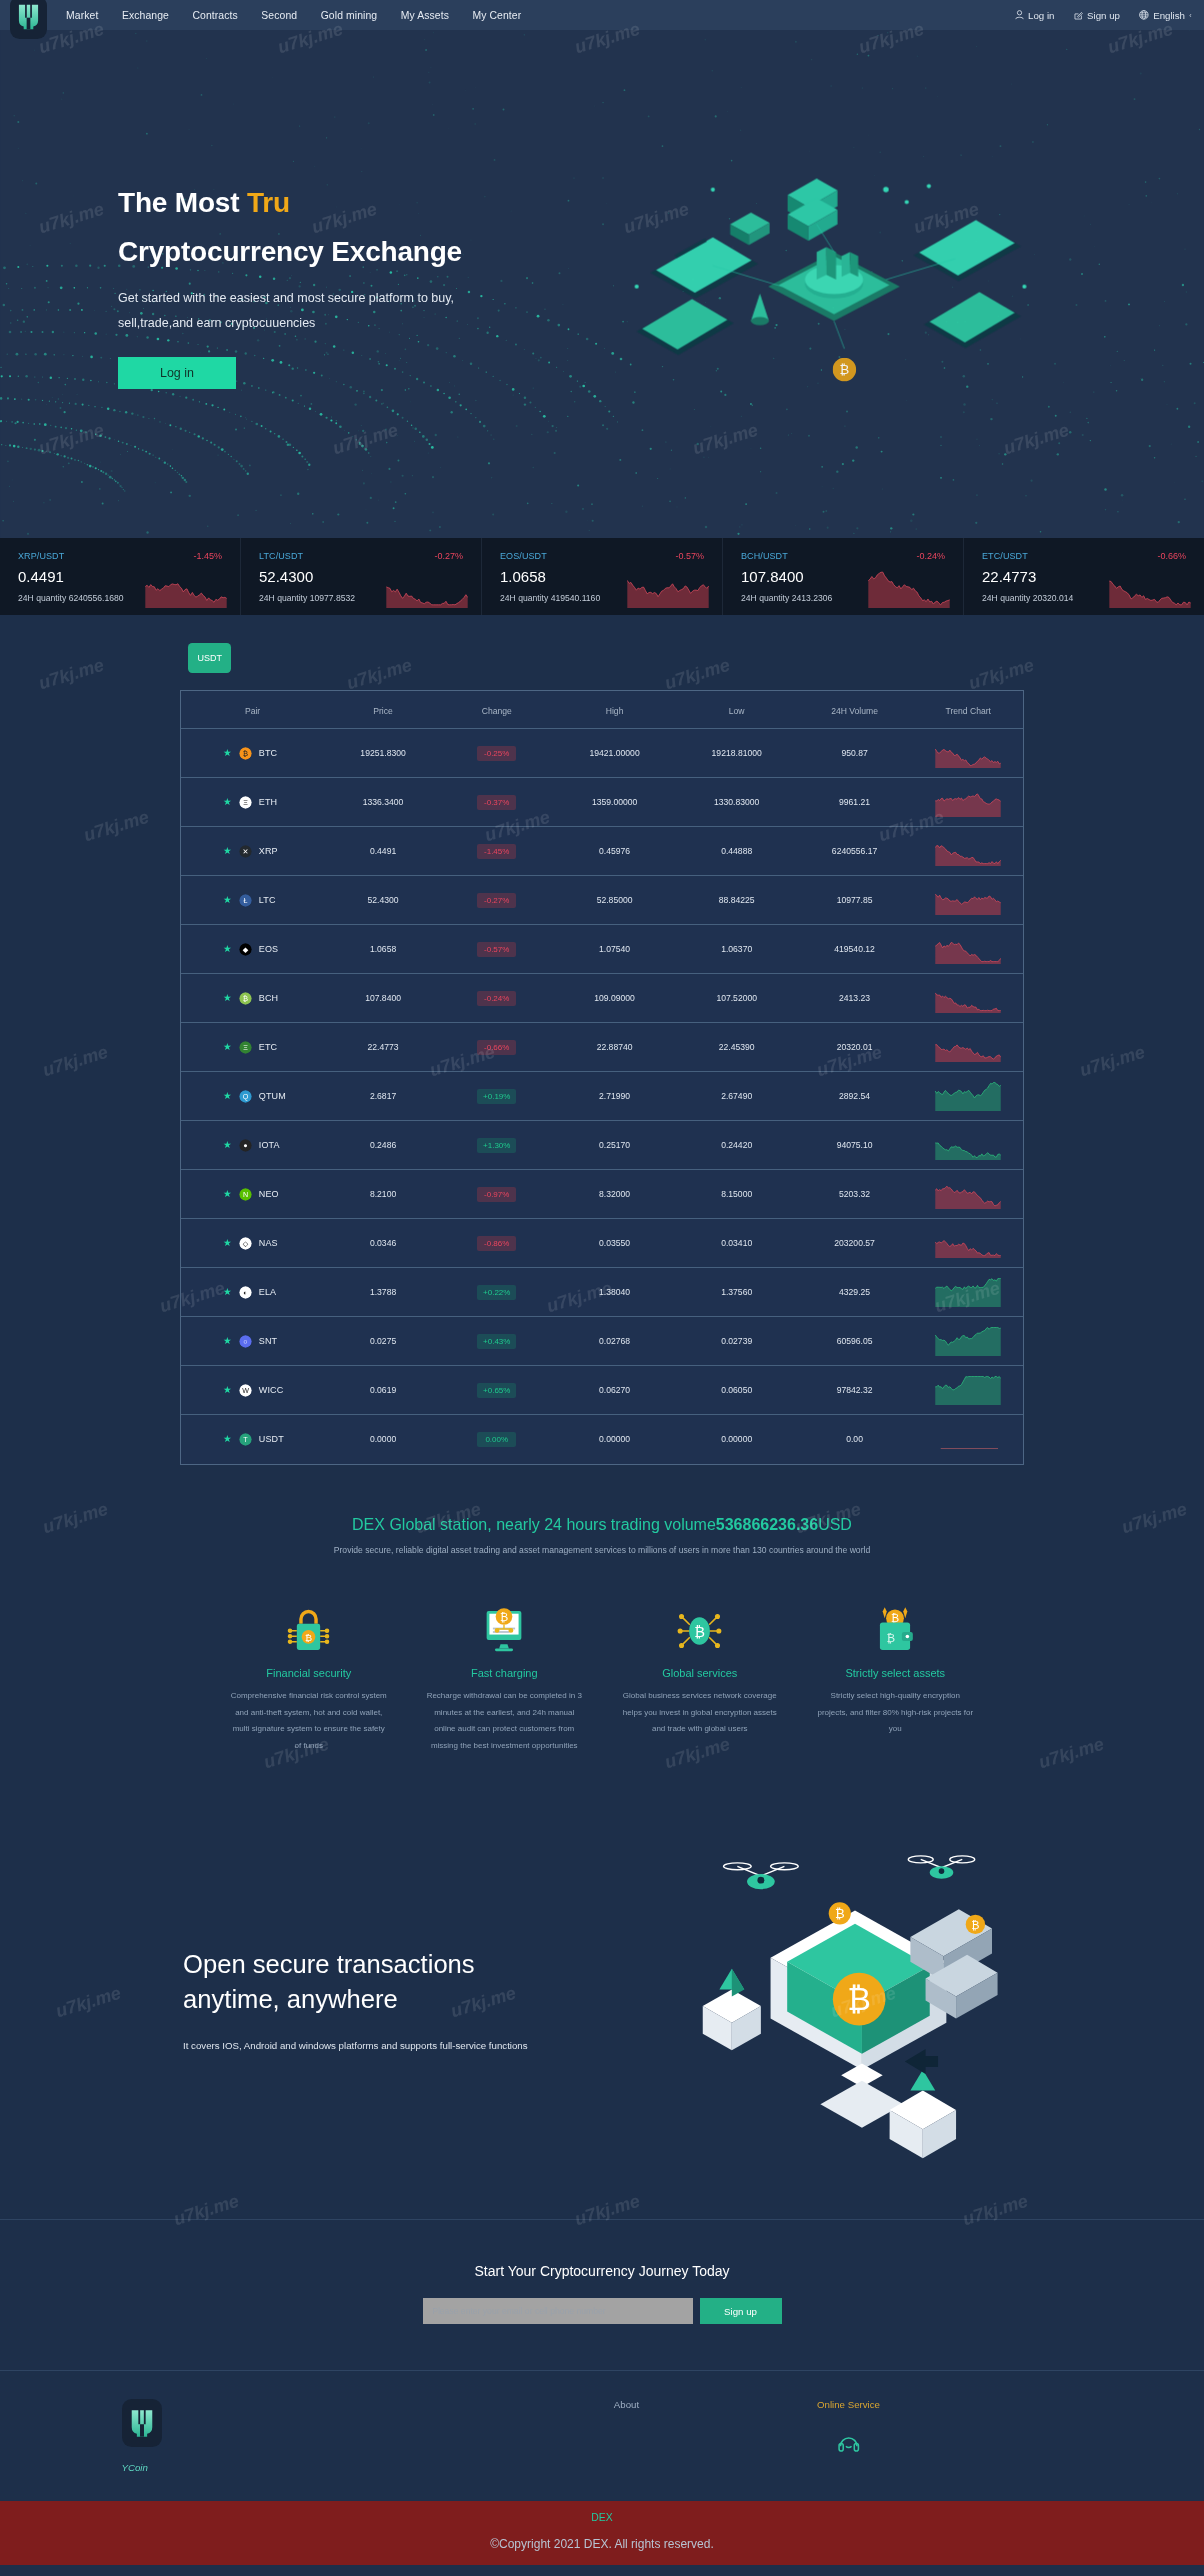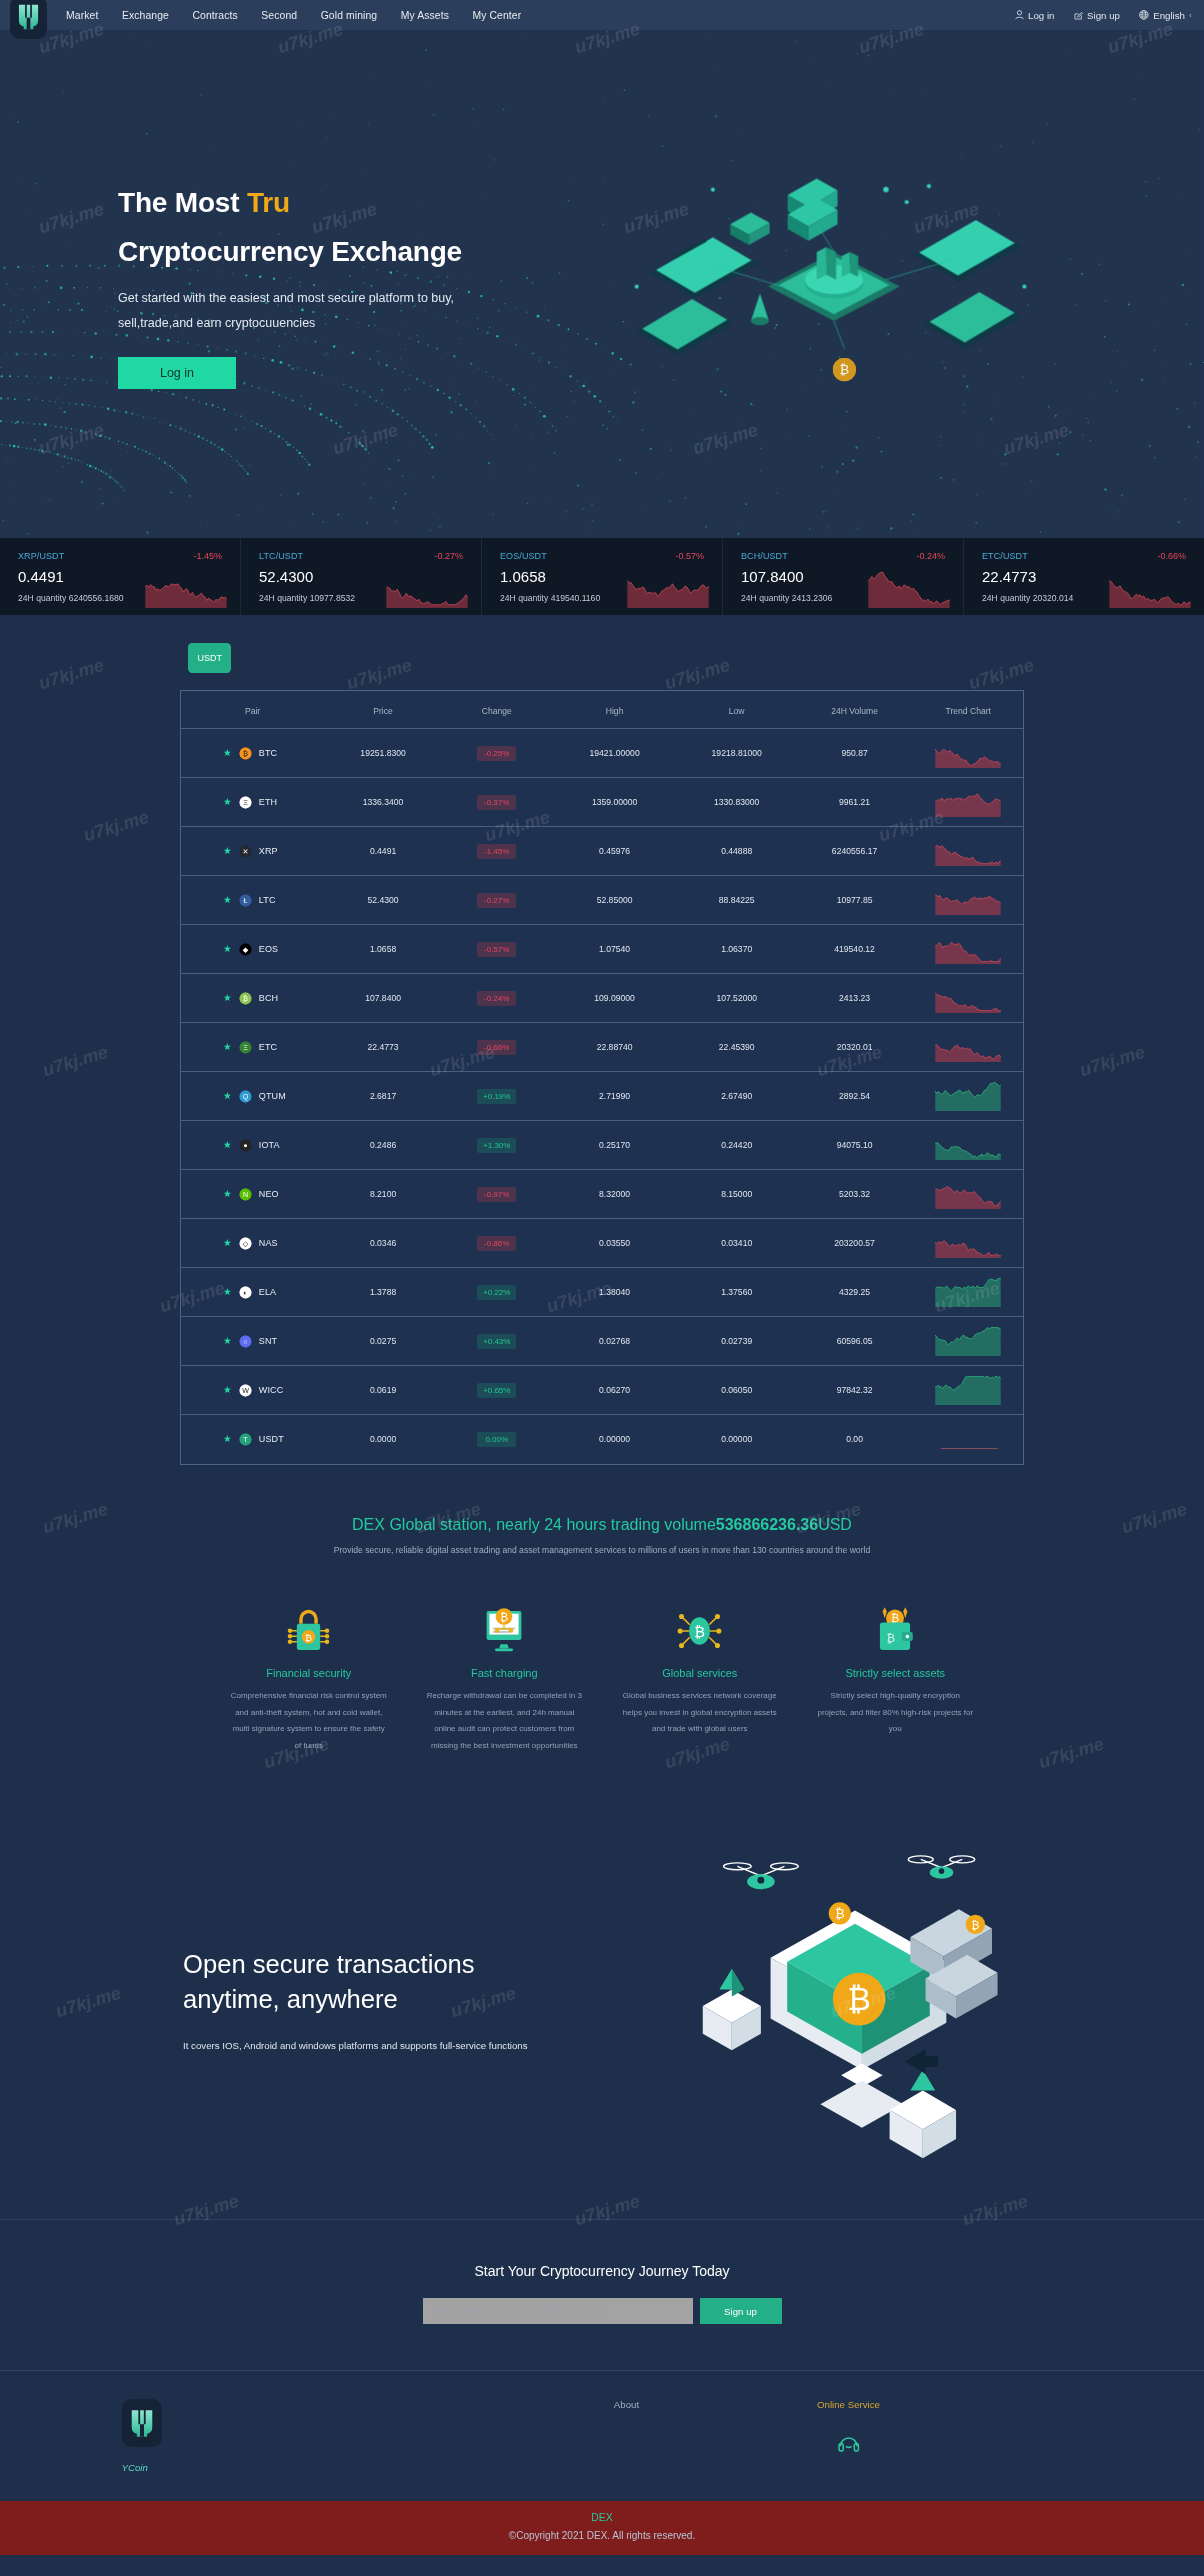--- a/index.html
+++ b/index.html
@@ -239,21 +239,21 @@
   .f-head.accent { color: #d8a531; }
   .f-link { font-size: 7.6px; color: #c3cedc; margin-top: 16.6px; cursor:pointer; }
   .f-service-ico { margin-top: 21px; display:flex; justify-content:center; }
 
   .copy {
     background: #7f1d1d;
     text-align: center;
     padding: 11px 0 14px 0;
   }
   .copy-dex { font-size: 10.4px; color: #23c9a0; }
-  .copy-txt { font-size: 10px; color: #b7c3d2; margin-top: 7px; }
+  .copy-txt { font-size: 12px; color: #b7c3d2; margin-top: 14px; }
 
   
   .wm {
     position: absolute;
     font-size: 18px;
     color: rgba(255,255,255,.11);
     font-style: italic;
     font-weight: bold;
     transform: rotate(-17deg);
     pointer-events: none;

